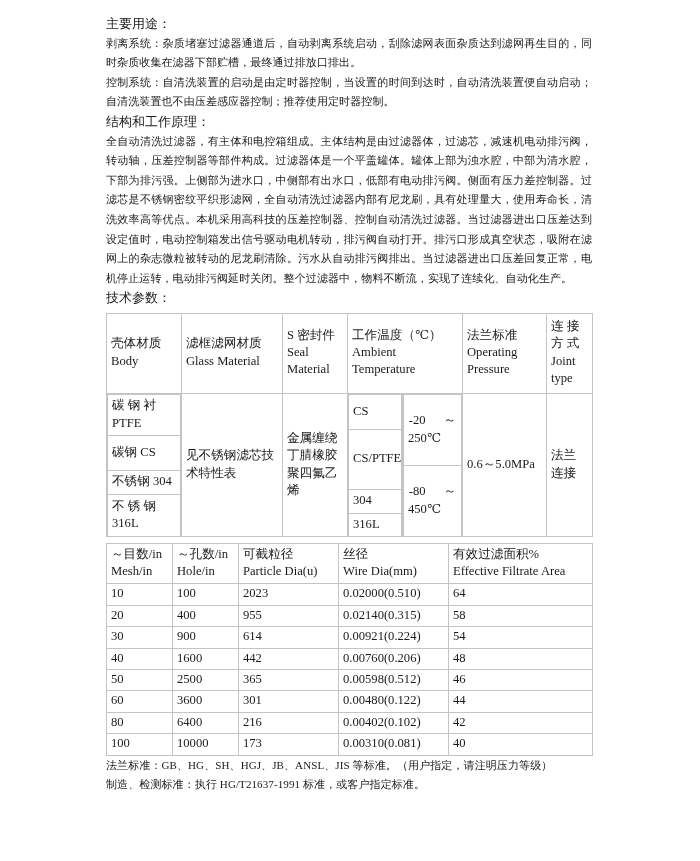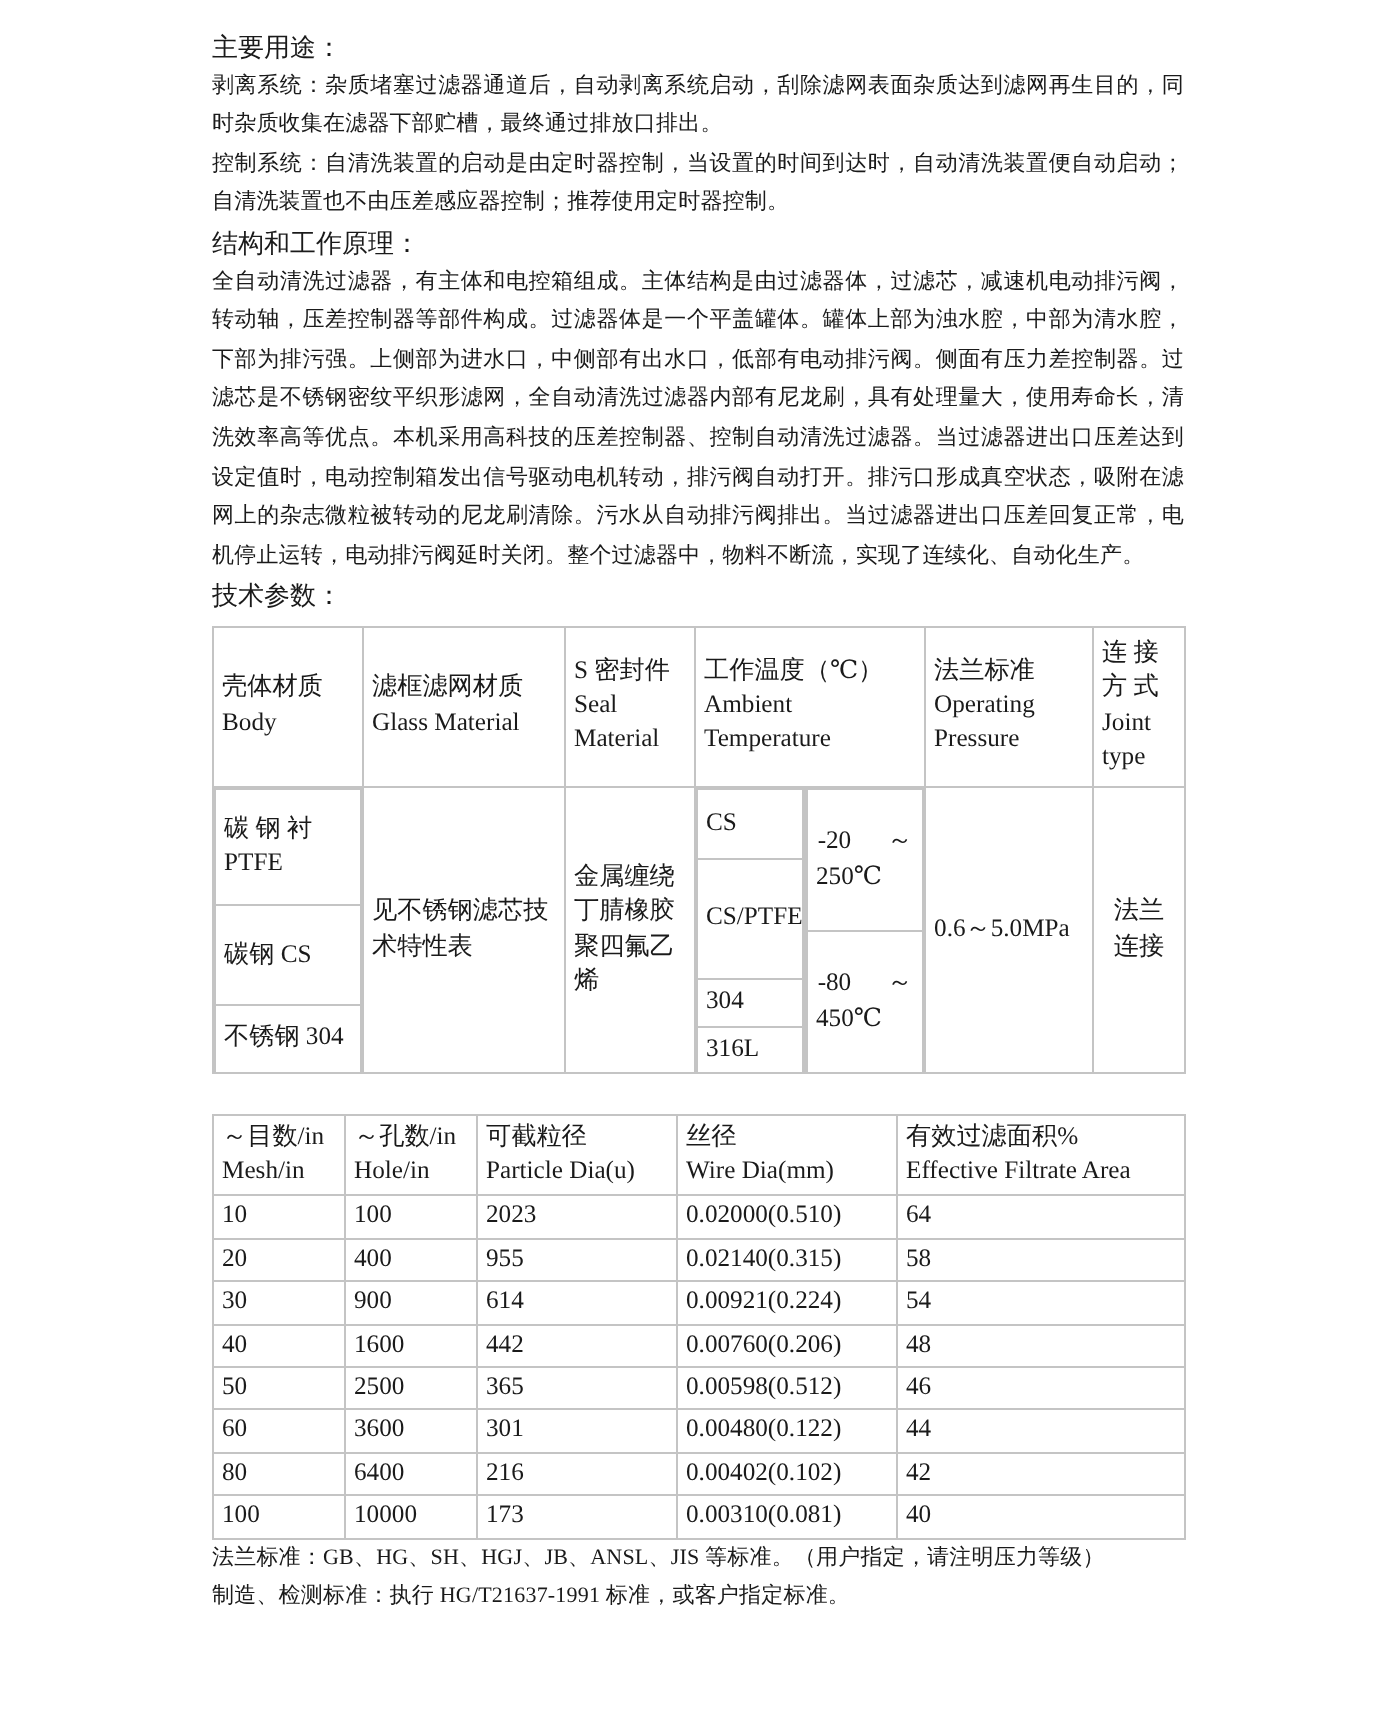--- a/index.html
+++ b/index.html
@@ -81,21 +81,21 @@
     vertical-align: middle;
   }
   .inner tr:last-child td { border-bottom: 0; }
   .tilde-row { white-space: nowrap; text-align: center; }
   .tilde-row .t-l { display:inline-block; }
   .tilde-row .t-m { display:inline-block; padding-left: 18px; }
 
   
   #tbl-mesh {
     width: 486px;
-    margin-top: 20px;
+    margin-top: 6px;
   }
   #tbl-mesh td { height: 17px; padding: 1px 4px 2px 4px; }
   #tbl-mesh td.head { padding: 2px 4px 3px 4px; }
 
   .sect-label {
     font-size: 13.0px;
     line-height: 19.6px;
     margin: 0;
   }
   .mt3 { margin-top: 3px; }
@@ -164,20 +164,23 @@
               <tbody>
                 <tr>
                     <td style="height:36px" class="just-cn">碳 钢 衬 PTFE</td>
                   </tr>
                 <tr>
                     <td style="height:30px" class="just-cn">碳钢  CS</td>
                   </tr>
                 <tr>
                     <td style="height:19px" class="just-cn">不锈钢 304</td>
                   </tr>
+                <tr>
+                    <td style="height:37px" class="just-cn">不 锈 钢 316L</td>
+                  </tr>
               </tbody>
             </table>
           </td>
 
           <td>见不锈钢滤芯技术特性表</td>
 
           <td class="just-cn">金属缠绕丁腈橡胶聚四氟乙烯</td>
 
           <td class="nopad">
             <table class="inner">
@@ -212,21 +215,21 @@
                     <div class="tilde-row"><span class="t-l">-80</span><span class="t-m">～</span></div>
                     <div>450℃</div>
                   </td>
                 </tr>
               </tbody>
             </table>
           </td>
 
           <td>0.6～5.0MPa</td>
 
-          <td class="just-cn" style="text-align:center">法兰连接</td>
+          <td class="just-cn" style="text-align:left">法兰连接</td>
         </tr>
       </tbody>
     </table>
 
 
     <table class="doc" id="tbl-mesh">
       <colgroup>
         <col style="width:66px">
         <col style="width:66px">
         <col style="width:100px">

